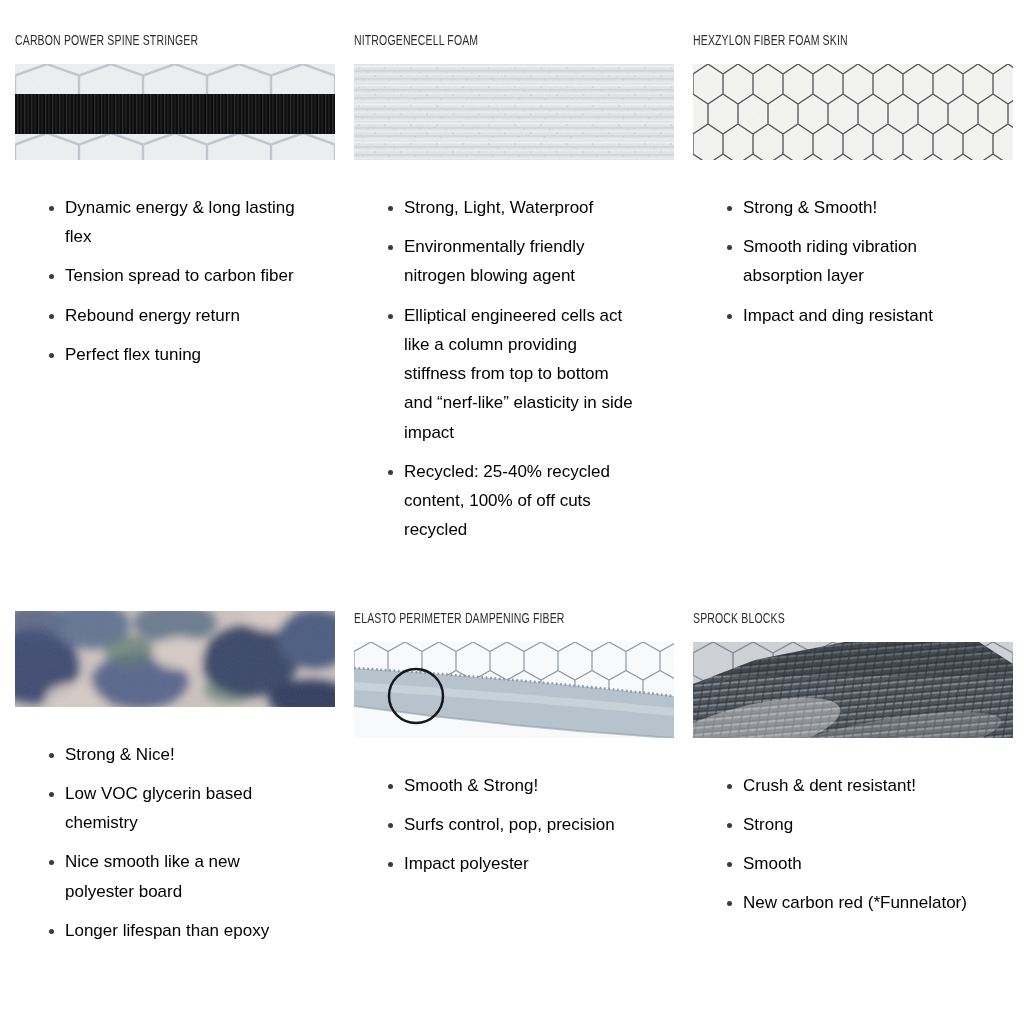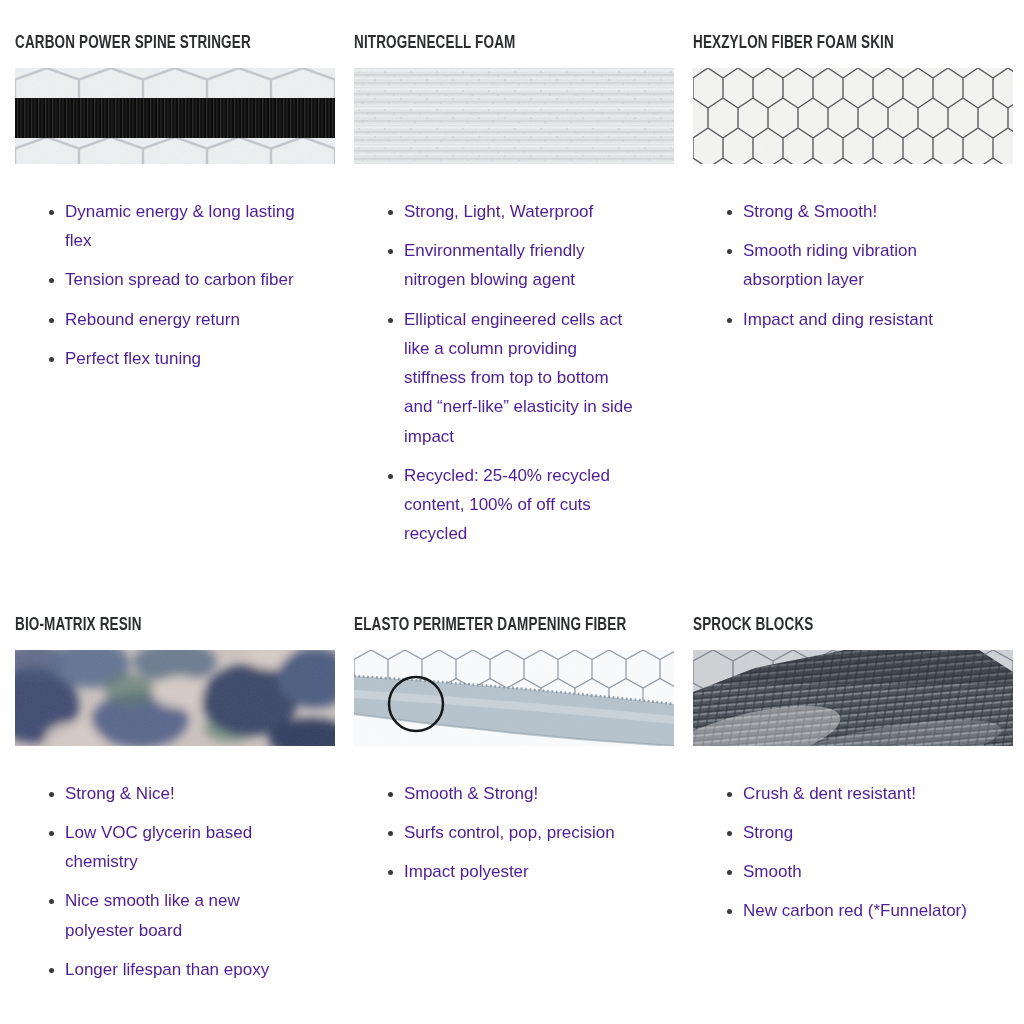--- a/index.html
+++ b/index.html
@@ -1,24 +1,24 @@
 <!DOCTYPE html>
 <html><head>
 <meta charset="utf-8">
 <style>
   html,body{margin:0;padding:0;background:#ffffff;}
   body{font-family:"Liberation Sans","DejaVu Sans",sans-serif;color:#3f3f3f;width:1024px;}
   .grid{display:grid;grid-template-columns:repeat(3,320px);column-gap:19px;row-gap:56px;padding:33px 11px 40px 15px;box-sizing:border-box;}
   .cell{width:320px;}
-  .hd{margin:0 0 17px 0;font-size:18px;line-height:1;font-weight:700;color:#2b2d2e;letter-spacing:.2px;}
+  .hd{margin:0 0 17px 0;font-size:14px;line-height:1;font-weight:400;color:#2b2d2e;letter-spacing:.2px;}
   .hd .cond{display:inline-block;transform:scaleX(.75);transform-origin:0 50%;white-space:nowrap;}
   .img{width:320px;height:96px;overflow:hidden;}
   .img svg{display:block;}
   ul.blts{margin:33px 0 0 0;padding:0 0 0 50px;list-style:disc;}
-  ul.blts li{max-width:234px;font-size:17px;line-height:1.72;margin:0 0 10px 0;color:#4c1d95;}
+  ul.blts li{max-width:234px;font-size:17px;line-height:1.72;margin:0 0 10px 0;color:#000000;}
   ul.blts li::marker{color:#3a3a3a;font-size:15px;}
 </style>
 </head>
 <body>
 
 <svg width="0" height="0" style="position:absolute" aria-hidden="true">
   <defs>
     <pattern id="hexBig" width="64" height="69" patternUnits="userSpaceOnUse">
       <path d="M32,0 L64,11.5 L64,34.5 L32,46 L0,34.5 L0,11.5 Z M32,46 L32,69" fill="none" stroke="#a6abb6" stroke-width="2.4" stroke-opacity=".6"></path>
     </pattern>
@@ -113,21 +113,20 @@
       </svg>
     </div>
     <ul class="blts">
         <li>Strong &amp; Smooth!</li>
         <li>Smooth riding vibration absorption layer</li>
         <li>Impact and ding resistant</li>
       </ul>
   </section>
 
   <section class="cell">
-    <h3 class="hd"><span class="cond">BIO-MATRIX RESIN</span></h3>
     <div class="img">
       <svg width="320" height="96" viewBox="0 0 320 96">
         <rect width="320" height="96" fill="#cdc3bf"></rect>
         <g filter="url(#soften)">
           <ellipse cx="18" cy="55" rx="46" ry="38" fill="#3f4c72"></ellipse>
           <ellipse cx="20" cy="10" rx="30" ry="18" fill="#47557c" opacity=".8"></ellipse>
           <ellipse cx="75" cy="14" rx="40" ry="24" fill="#5a6d8e" opacity=".9"></ellipse>
           <ellipse cx="60" cy="88" rx="30" ry="16" fill="#d6ccc6" opacity=".9"></ellipse>
           <ellipse cx="125" cy="70" rx="48" ry="28" fill="#465682" opacity=".85"></ellipse>
           <ellipse cx="115" cy="40" rx="26" ry="16" fill="#5e7a72" opacity=".75"></ellipse>

